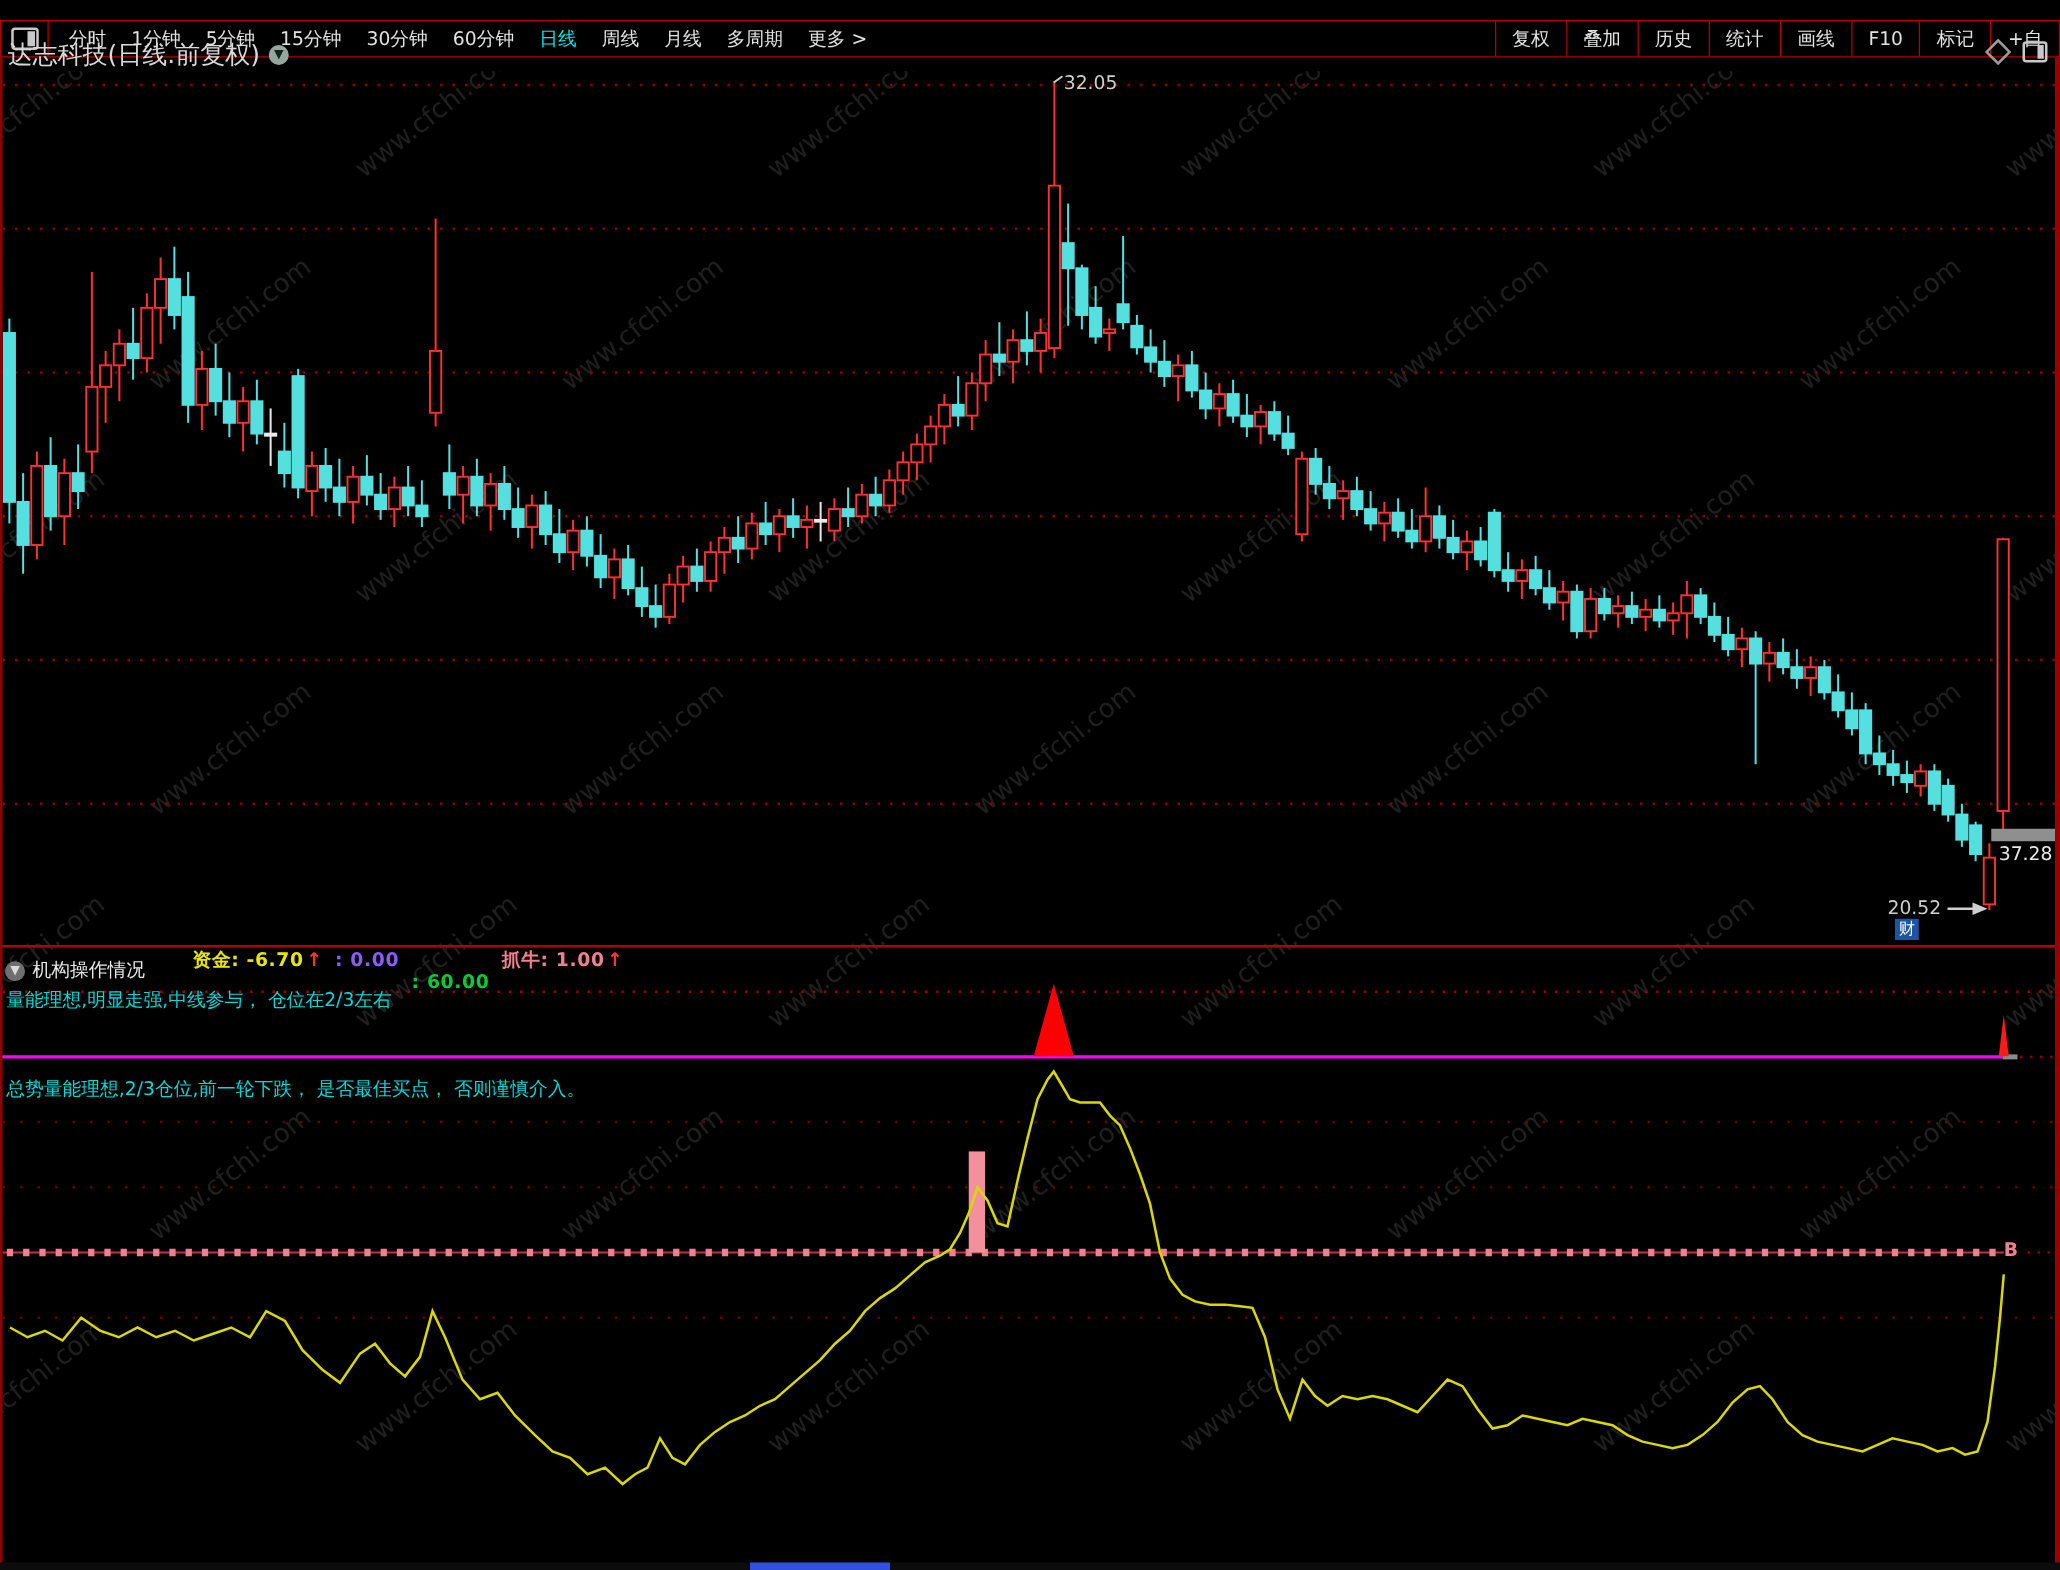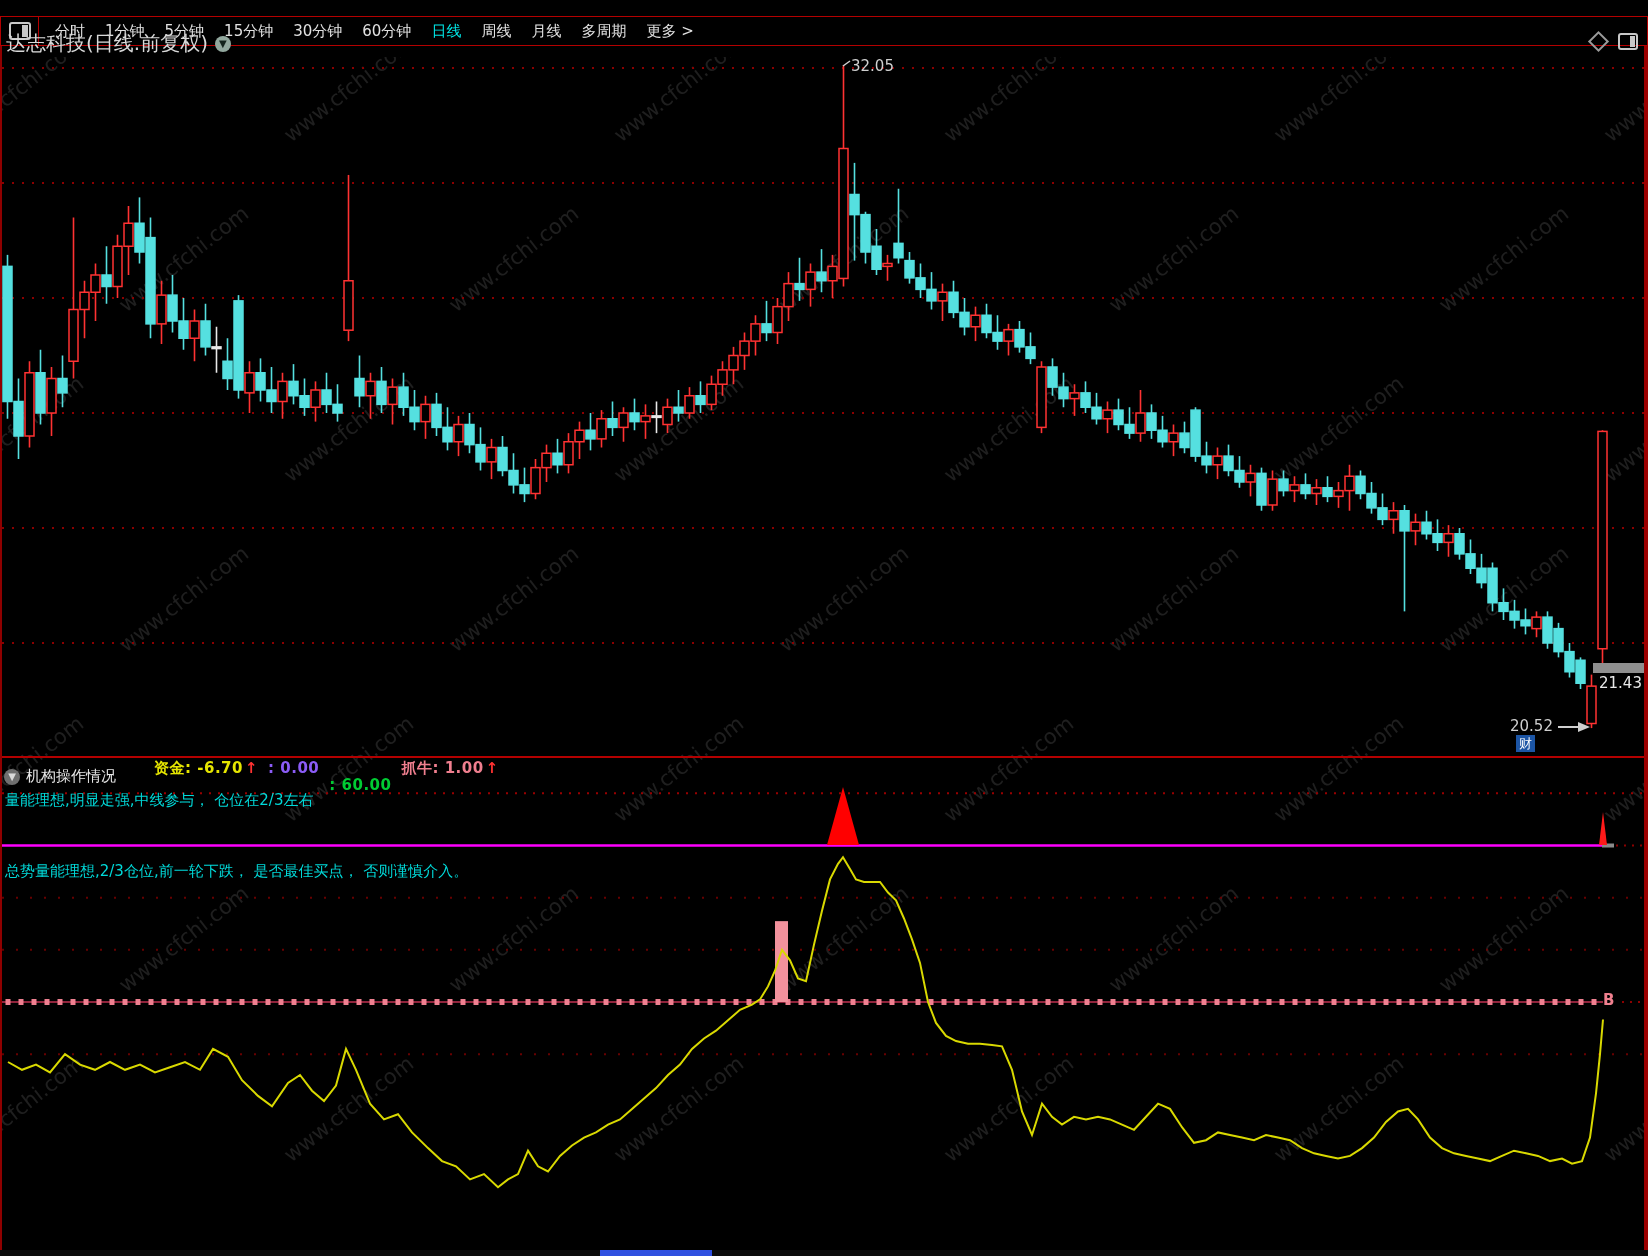--- a/index.html
+++ b/index.html
@@ -63,20 +63,30 @@
         <span class="menu-item">1分钟</span>
         <span class="menu-item">5分钟</span>
         <span class="menu-item">15分钟</span>
         <span class="menu-item">30分钟</span>
         <span class="menu-item">60分钟</span>
         <span class="menu-item active">日线</span>
         <span class="menu-item">周线</span>
         <span class="menu-item">月线</span>
         <span class="menu-item">多周期</span>
         <span class="menu-item">更多 &gt;</span>
+      </div>
+    <div class="right-menu">
+        <span class="right-item">复权</span>
+        <span class="right-item">叠加</span>
+        <span class="right-item">历史</span>
+        <span class="right-item">统计</span>
+        <span class="right-item">画线</span>
+        <span class="right-item">F10</span>
+        <span class="right-item">标记</span>
+        <span class="right-item">+自</span>
       </div>
   </div>
 
   <div class="titlebar">
     <span class="title-text">达志科技(日线.前复权)</span>
     <span class="chev-circle">▼</span>
   </div>
   <div class="tb-icons">
     <span class="diamond"></span>
     <span class="panel-ico"></span>
@@ -709,21 +719,21 @@
       <line x1="1622" y1="1002" x2="1644" y2="1002" stroke="#8b0000" stroke-width="2" stroke-dasharray="2 6"></line>
       <line x1="2" y1="1054.166" x2="1644" y2="1054.166" stroke="#7a0000" stroke-width="2" stroke-dasharray="2 12" opacity="0.85"></line>
       <rect x="775" y="921.1427" width="13" height="80.85730000000001" fill="#f2919c"></rect>
       <polyline points="8,1062.0 22,1069.8 36,1064.6 50,1072.4 65,1054.2 80,1064.6 95,1069.8 110,1062.0 125,1069.8 140,1064.6 155,1072.4 170,1067.2 185,1062.0 200,1069.8 213,1048.9 228,1056.8 242,1080.2 258,1095.9 272,1106.3 288,1082.9 300,1075.0 312,1090.7 324,1101.1 336,1085.5 346,1048.9 356,1069.8 370,1103.7 384,1119.4 398,1114.2 412,1132.4 428,1148.1 442,1161.1 456,1166.3 470,1179.4 484,1174.1 498,1187.2 508,1179.4 518,1174.1 528,1150.7 538,1166.3 548,1171.5 560,1155.9 572,1145.5 584,1137.6 596,1132.4 608,1124.6 620,1119.4 632,1108.9 644,1098.5 656,1088.1 668,1075.0 680,1064.6 692,1048.9 704,1038.5 716,1030.7 728,1020.3 740,1009.8 752,1004.6 760,999.4 768,986.4 775,970.7 782,949.8 790,960.3 798,978.5 806,981.1 814,944.6 822,910.7 830,879.4 838,863.8 843,857.2 850,869.0 856,879.4 864,882.0 872,882.0 880,882.0 888,892.5 896,900.3 904,918.5 912,939.4 920,962.9 928,1002.0 936,1022.9 946,1035.9 956,1041.1 968,1043.7 980,1043.7 992,1045.0 1002,1046.3 1012,1069.8 1022,1111.5 1032,1135.0 1042,1103.7 1052,1116.8 1062,1124.6 1074,1116.8 1086,1119.4 1098,1116.8 1110,1119.4 1122,1124.6 1134,1129.8 1146,1116.8 1158,1103.7 1170,1108.9 1182,1127.2 1194,1142.8 1206,1140.2 1218,1132.4 1230,1135.0 1242,1137.6 1254,1140.2 1266,1135.0 1278,1137.6 1290,1140.2 1302,1148.1 1314,1153.3 1326,1155.9 1338,1158.5 1350,1155.9 1362,1148.1 1374,1137.6 1386,1122.0 1398,1111.5 1408,1108.9 1418,1119.4 1430,1137.6 1442,1148.1 1454,1153.3 1466,1155.9 1478,1158.5 1490,1161.1 1502,1155.9 1514,1150.7 1526,1153.3 1538,1155.9 1550,1161.1 1562,1158.5 1572,1163.7 1582,1161.1 1590,1137.6 1596,1093.3 1600,1054.2 1603,1019.5" fill="none" stroke="#d9d900" stroke-width="2"></polyline>
       <polygon points="827,845 859,845 843,787" fill="#ff0000"></polygon>
       <polygon points="1599,845 1607,845 1603,812" fill="#ff1a1a"></polygon>
     </svg>
 
   <div class="ann" style="left:851px;top:57px;">32.05</div>
   <div class="ann" style="left:1510px;top:717px;">20.52</div>
-  <div class="ann" style="left:1599px;top:674px;color:#e8e8e8;">21.43</div>
+  <div class="ann" style="left:1599px;top:674px;color:#e8e8e8;">37.28</div>
   <div class="tag-grey"></div>
   <div class="badge-cai">财</div>
 
   <div class="ind-header">
     <span class="col-circle">▼</span>
     <span class="ind-name">机构操作情况</span>
     <span style="display:inline-flex;">
         <span class="ind-field" style="color: rgb(230, 230, 0);">资金: -6.70</span>
         <span class="ind-field" style="color: rgb(255, 50, 50); margin-left: -8px;">↑</span>
         <span class="ind-field" style="color: #8b5cf6;">: 0.00</span>

